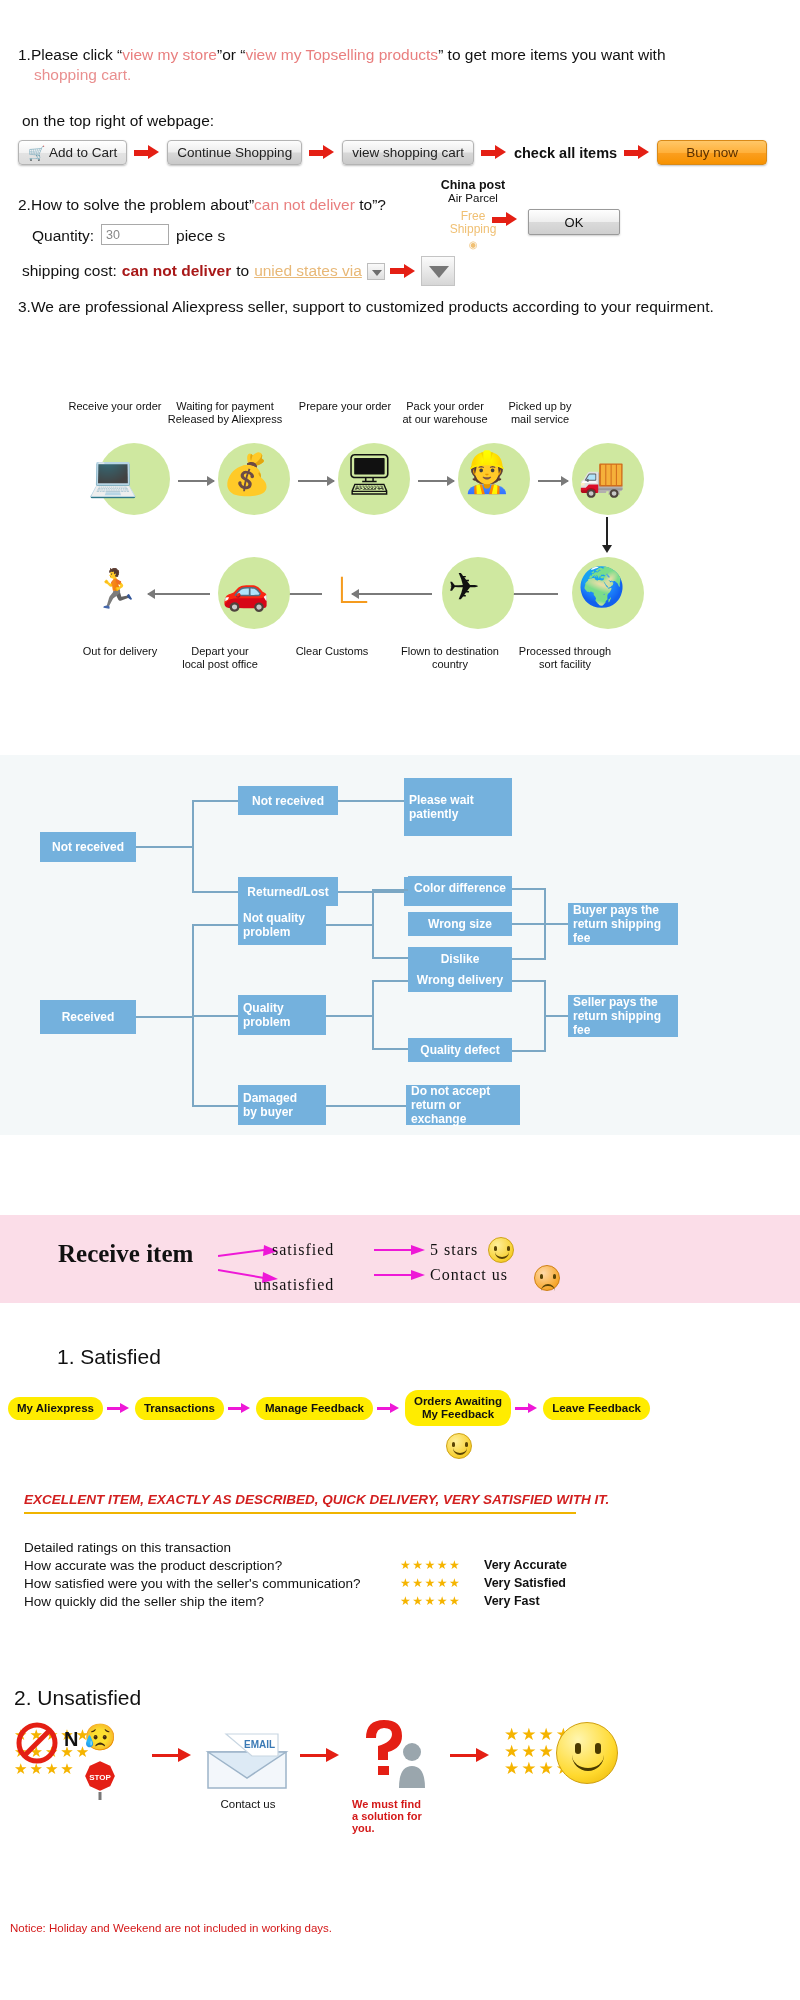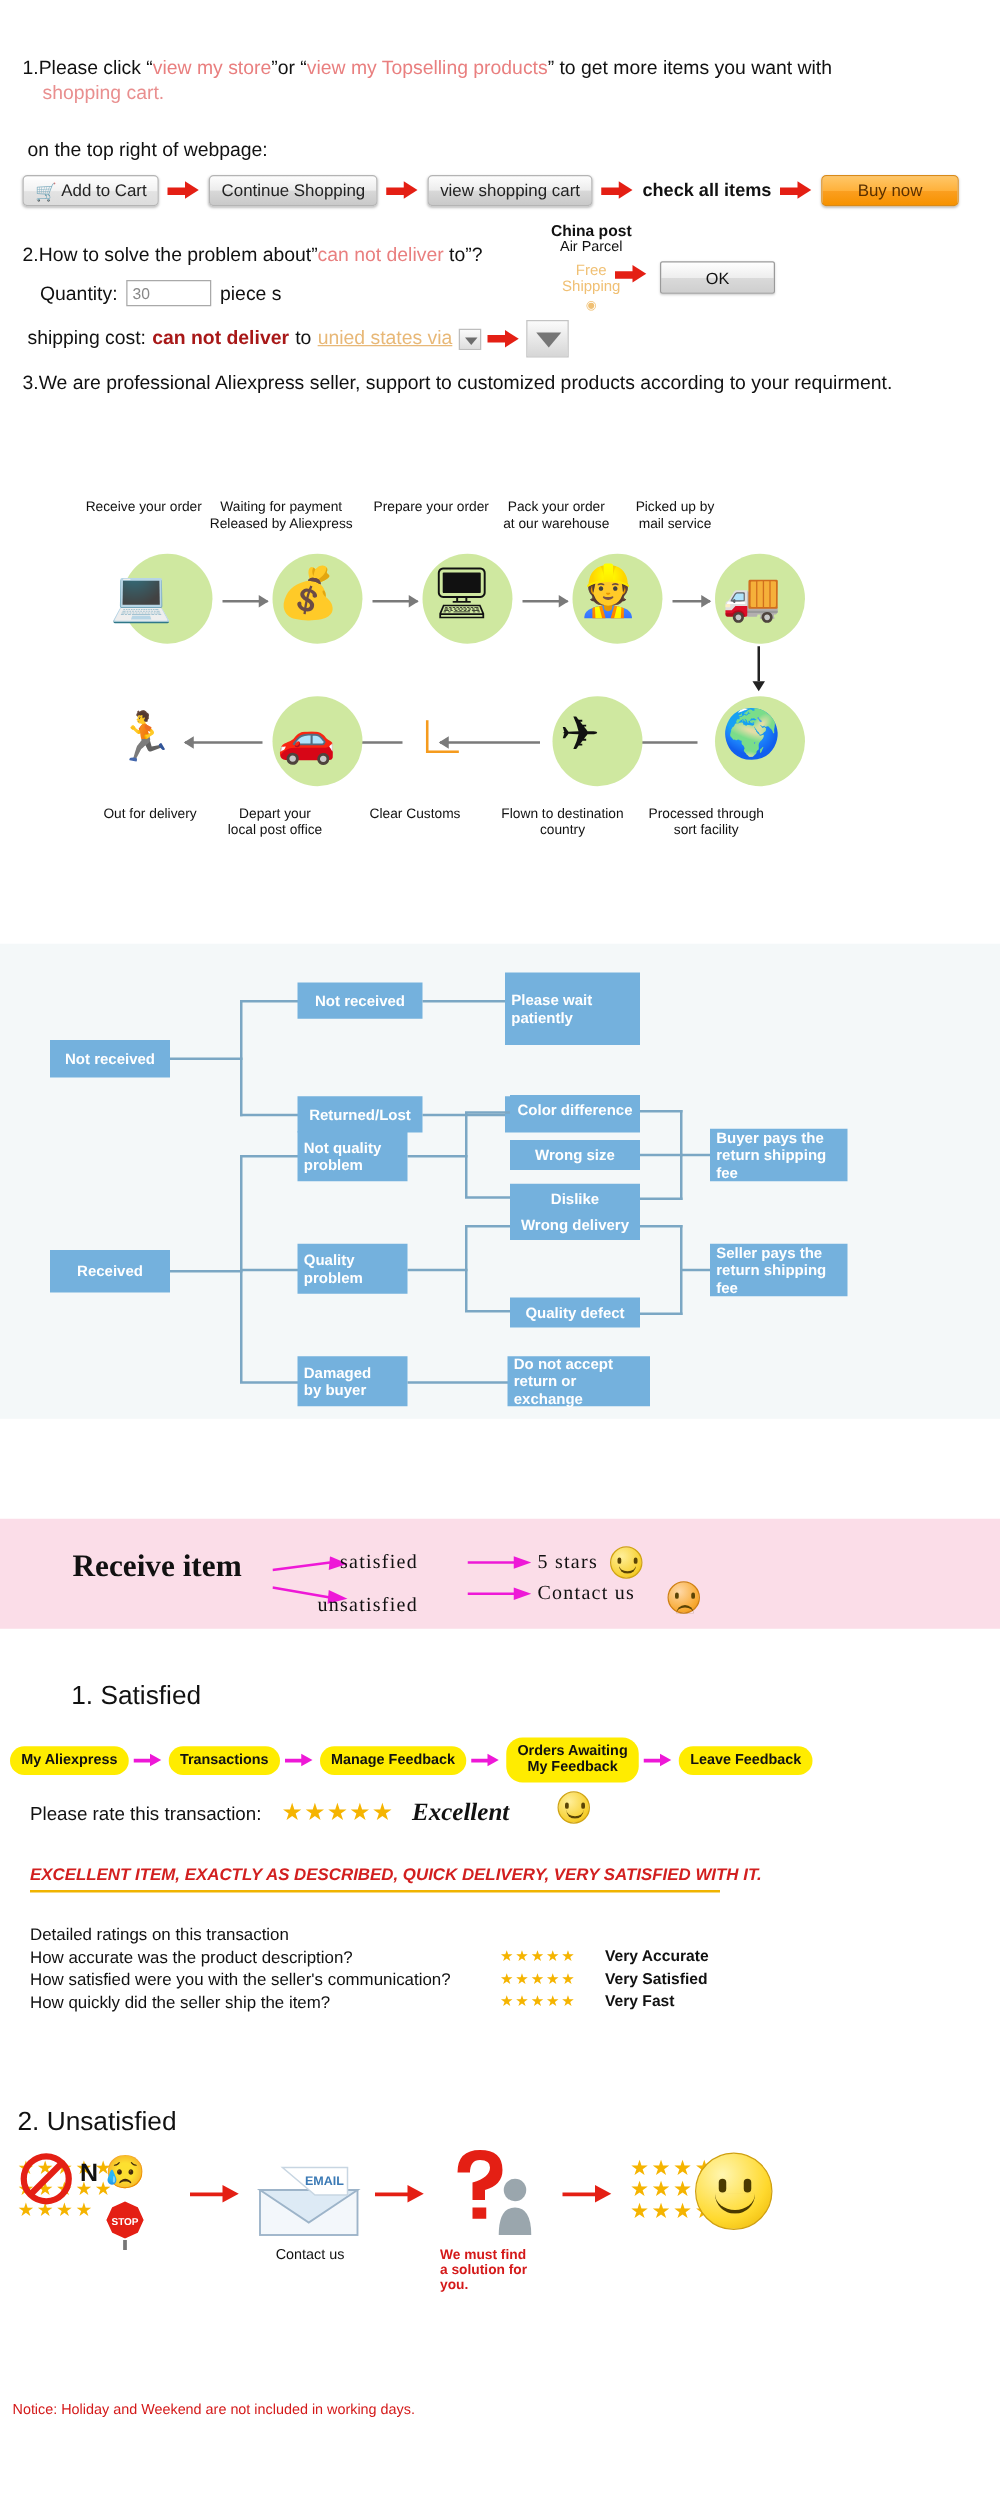--- a/index.html
+++ b/index.html
@@ -409,25 +409,20 @@
     <span class="ybtn">Transactions</span>
     <span class="marrow"></span>
     <span class="ybtn">Manage Feedback</span>
     <span class="marrow"></span>
     <span class="ybtn" style="white-space:pre-line;">Orders Awaiting
 My Feedback</span>
     <span class="marrow"></span>
     <span class="ybtn">Leave Feedback</span>
   </div>
 
-  <div class="rate-line">
-    <span>Please rate this transaction:</span>
-    <span class="stars" style="font-size:19px;margin-left:12px;">★★★★★</span>
-    <span class="excellent" style="margin-left:10px;">Excellent</span>
-  </div>
   <div class="emo" style="left:446px;top:1433px;">
     <span class="eyes">
         <i></i>
         <i></i>
       </span>
       <span class="mouth"></span>
   </div>
 
   <div class="comment-red">EXCELLENT ITEM, EXACTLY AS DESCRIBED, QUICK DELIVERY, VERY SATISFIED WITH IT.</div>
   <div class="comment-ul"></div>

